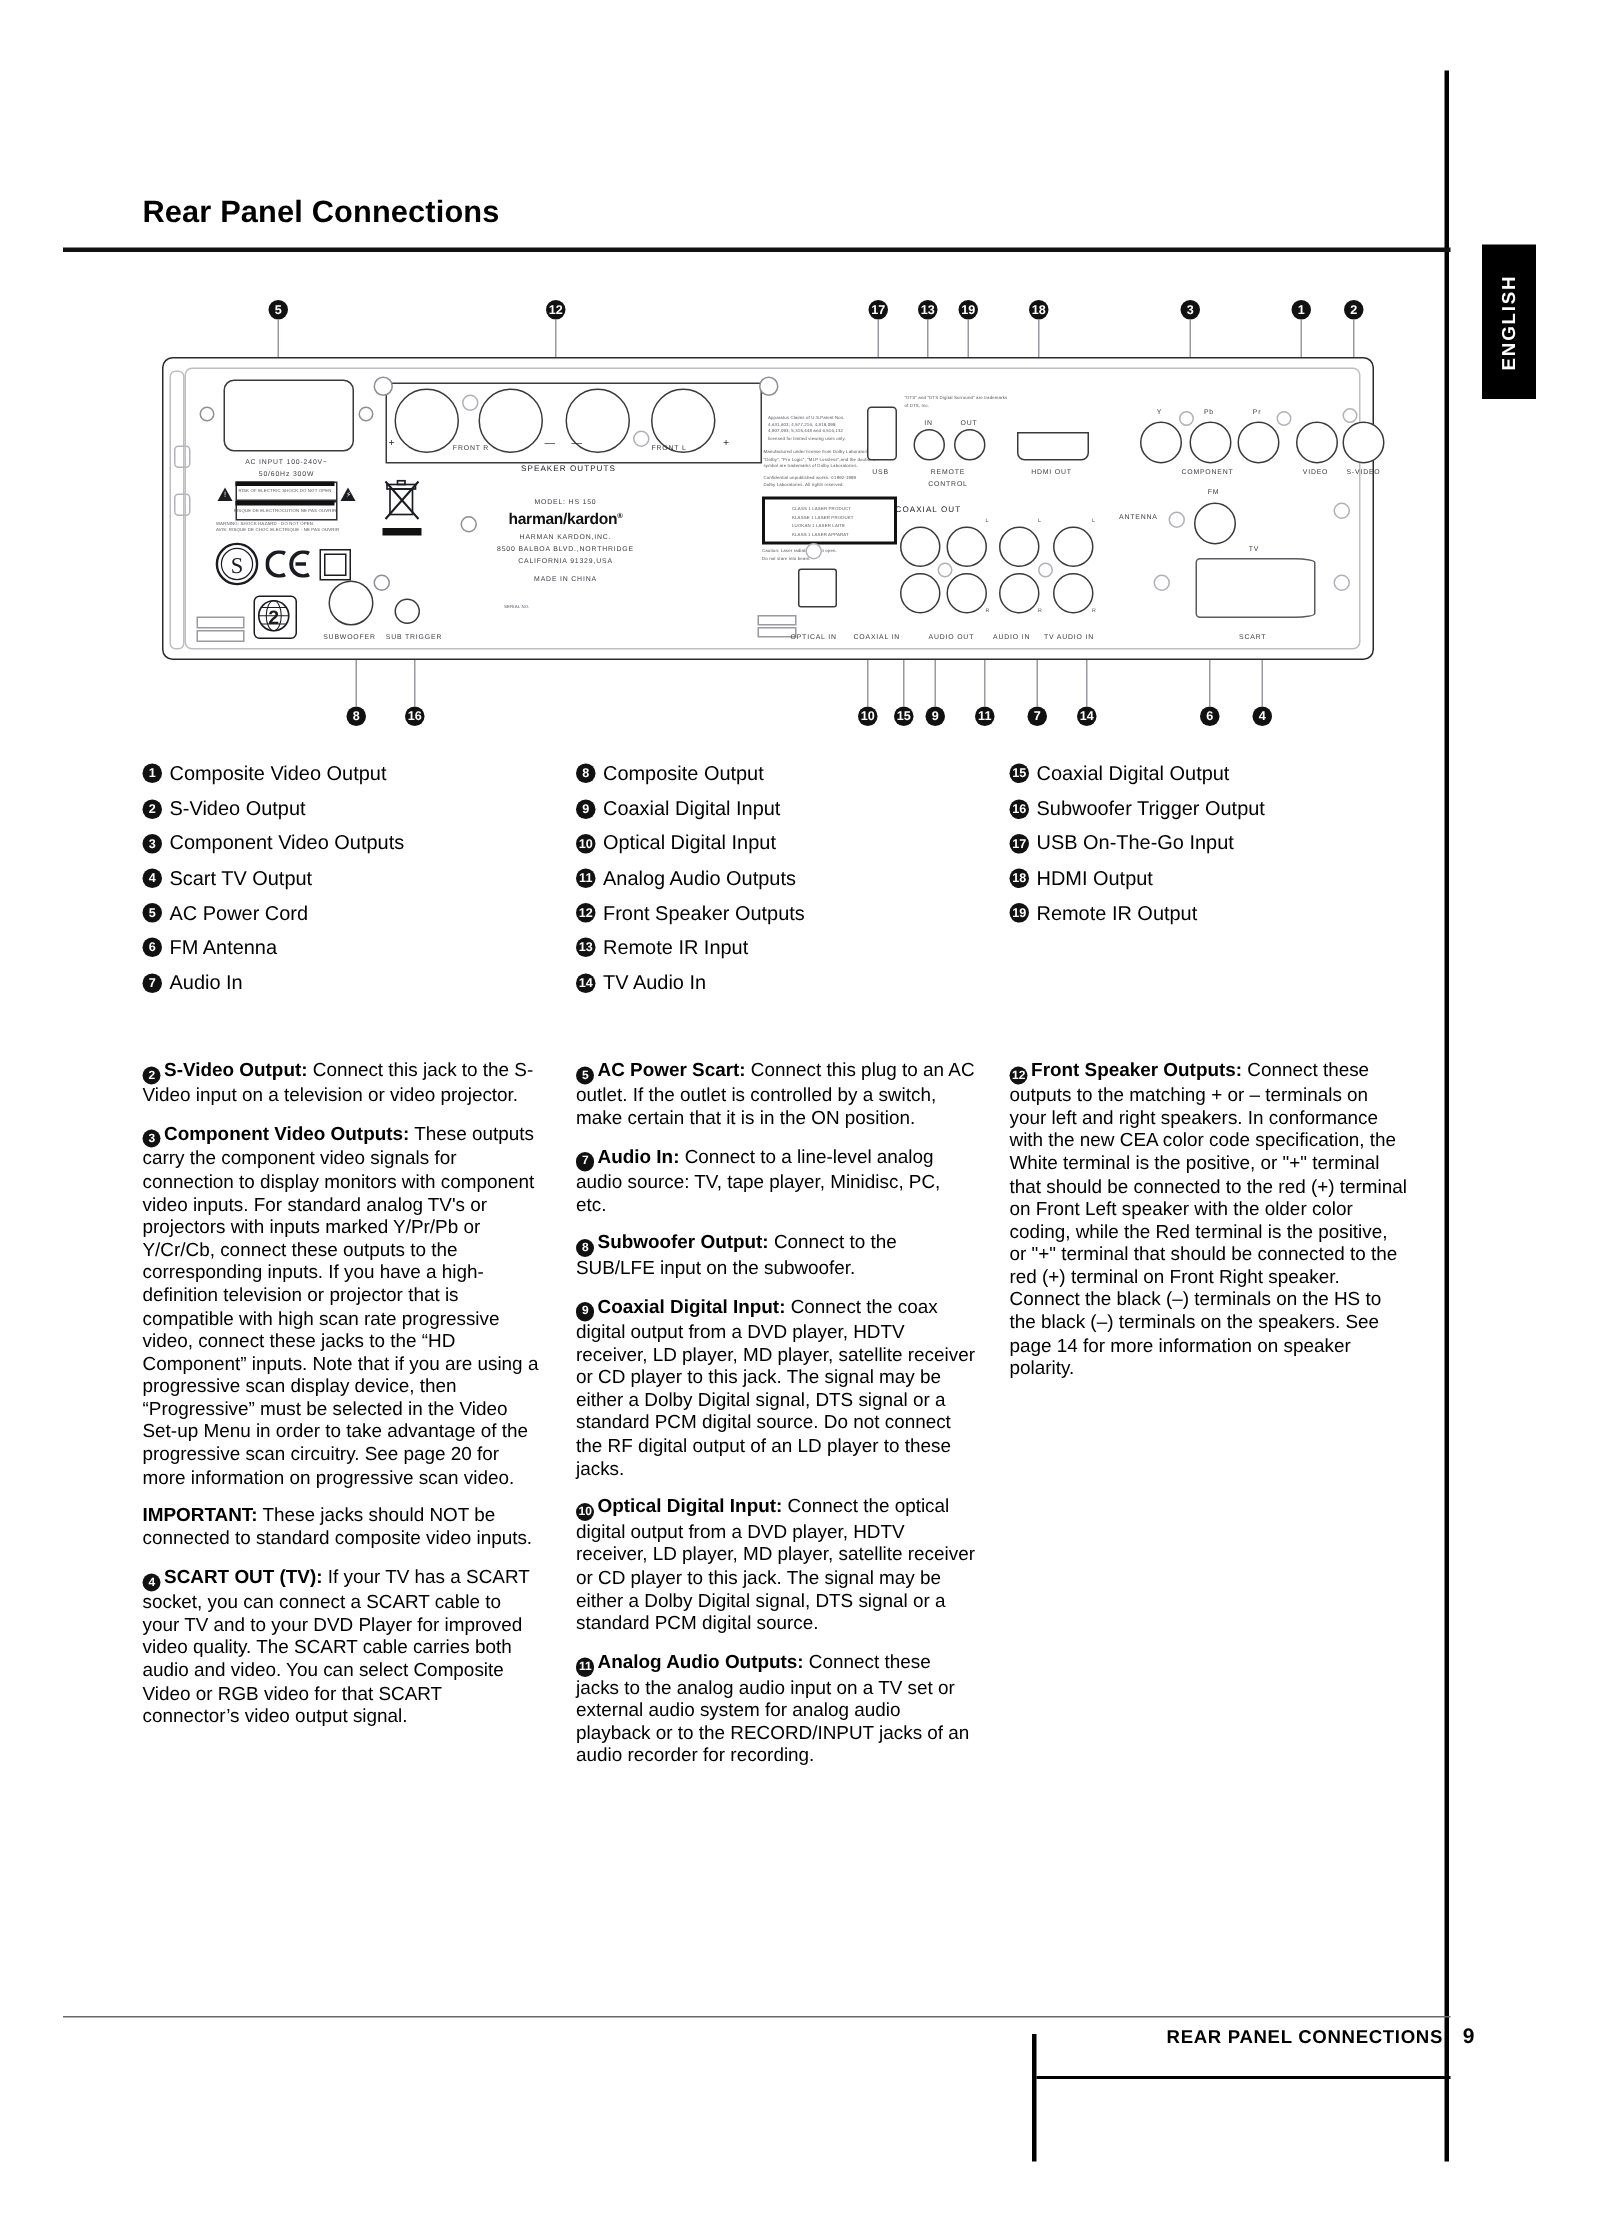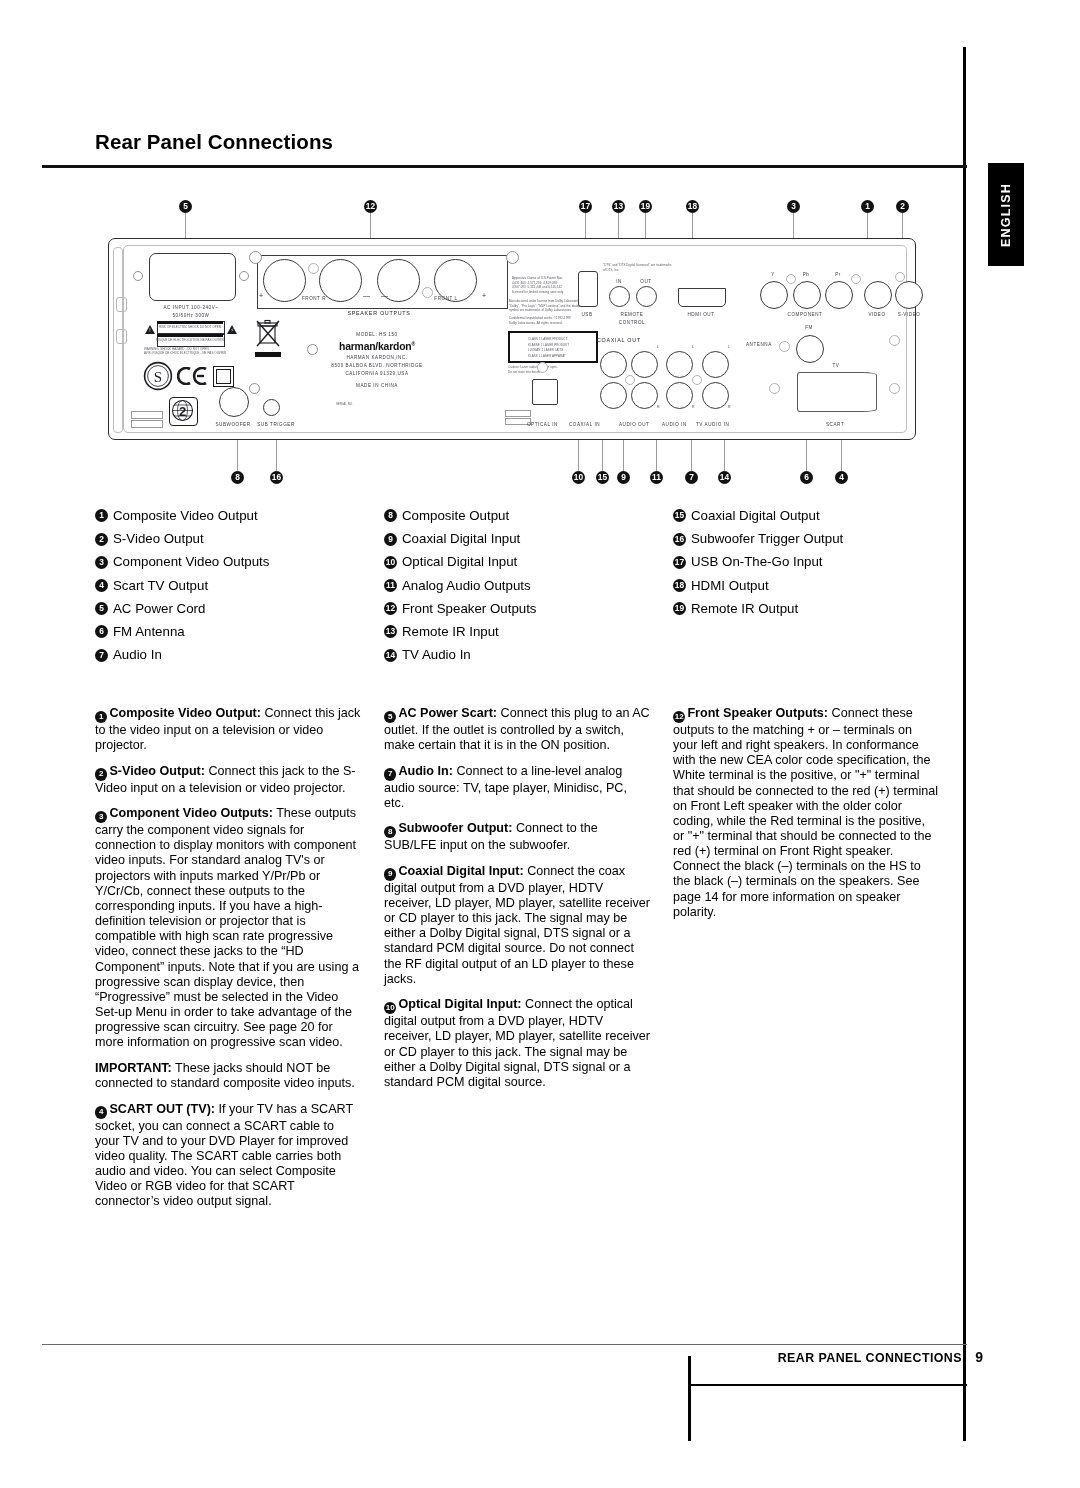--- a/index.html
+++ b/index.html
@@ -440,32 +440,32 @@
         </div>
         <div class="legend-item">
           <span class="legend-num">19</span>
           <span>Remote IR Output</span>
         </div>
       </div>
   </div>
 
   <div class="body-cols">
     <div class="bcol c1">
-        <p class="para"><span class="inum">1</span><b>Composite Video Output:</b><span> Connect this jack to the video input on a television or video projector.</span></p>
         <p class="para"><span class="inum">2</span><b>S-Video Output:</b><span> Connect this jack to the S-Video input on a television or video projector.</span></p>
         <p class="para"><span class="inum">3</span><b>Component Video Outputs:</b><span> These outputs carry the component video signals for connection to display monitors with component video inputs. For standard analog TV's or projectors with inputs marked Y/Pr/Pb or Y/Cr/Cb, connect these outputs to the corresponding inputs. If you have a high-definition television or projector that is compatible with high scan rate progressive video, connect these jacks to the “HD Component” inputs. Note that if you are using a progressive scan display device, then “Progressive” must be selected in the Video Set-up Menu in order to take advantage of the progressive scan circuitry. See page 20 for more information on progressive scan video.</span></p>
         <p class="para"><b>IMPORTANT:</b><span> These jacks should NOT be connected to standard composite video inputs.</span></p>
         <p class="para"><span class="inum">4</span><b>SCART OUT (TV):</b><span> If your TV has a SCART socket, you can connect a SCART cable to your TV and to your DVD Player for improved video quality. The SCART cable carries both audio and video. You can select Composite Video or RGB video for that SCART connector’s video output signal.</span></p>
       </div>
     <div class="bcol c2">
         <p class="para"><span class="inum">5</span><b>AC Power Scart:</b><span> Connect this plug to an AC outlet. If the outlet is controlled by a switch, make certain that it is in the ON position.</span></p>
         <p class="para"><span class="inum">7</span><b>Audio In:</b><span> Connect to a line-level analog audio source: TV, tape player, Minidisc, PC, etc.</span></p>
         <p class="para"><span class="inum">8</span><b>Subwoofer Output:</b><span> Connect to the SUB/LFE input on the subwoofer.</span></p>
         <p class="para"><span class="inum">9</span><b>Coaxial Digital Input:</b><span> Connect the coax digital output from a DVD player, HDTV receiver, LD player, MD player, satellite receiver or CD player to this jack. The signal may be either a Dolby Digital signal, DTS signal or a standard PCM digital source. Do not connect the RF digital output of an LD player to these jacks.</span></p>
         <p class="para"><span class="inum">10</span><b>Optical Digital Input:</b><span> Connect the optical digital output from a DVD player, HDTV receiver, LD player, MD player, satellite receiver or CD player to this jack. The signal may be either a Dolby Digital signal, DTS signal or a standard PCM digital source.</span></p>
+        <p class="para"><span class="inum">11</span><b>Analog Audio Outputs:</b><span> Connect these jacks to the analog audio input on a TV set or external audio system for analog audio playback or to the RECORD/INPUT jacks of an audio recorder for recording.</span></p>
       </div>
     <div class="bcol c3">
         <p class="para"><span class="inum">12</span><b>Front Speaker Outputs:</b><span> Connect these outputs to the matching + or – terminals on your left and right speakers. In conformance with the new CEA color code specification, the White terminal is the positive, or "+" terminal that should be connected to the red (+) terminal on Front Left speaker with the older color coding, while the Red terminal is the positive, or "+" terminal that should be connected to the red (+) terminal on Front Right speaker. Connect the black (–) terminals on the HS to the black (–) terminals on the speakers. See page 14 for more information on speaker polarity.</span></p>
       </div>
   </div>
 
   <div class="footer-rule-top"></div>
   <div class="footer-rule-bot"></div>
   <div class="footer-text">REAR PANEL CONNECTIONS</div>
   <div class="footer-page">9</div>

